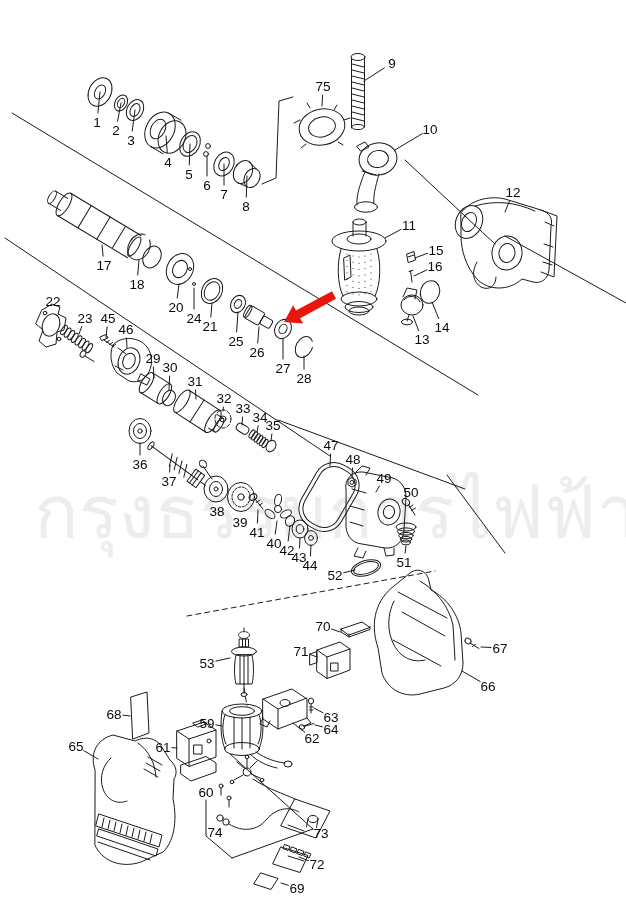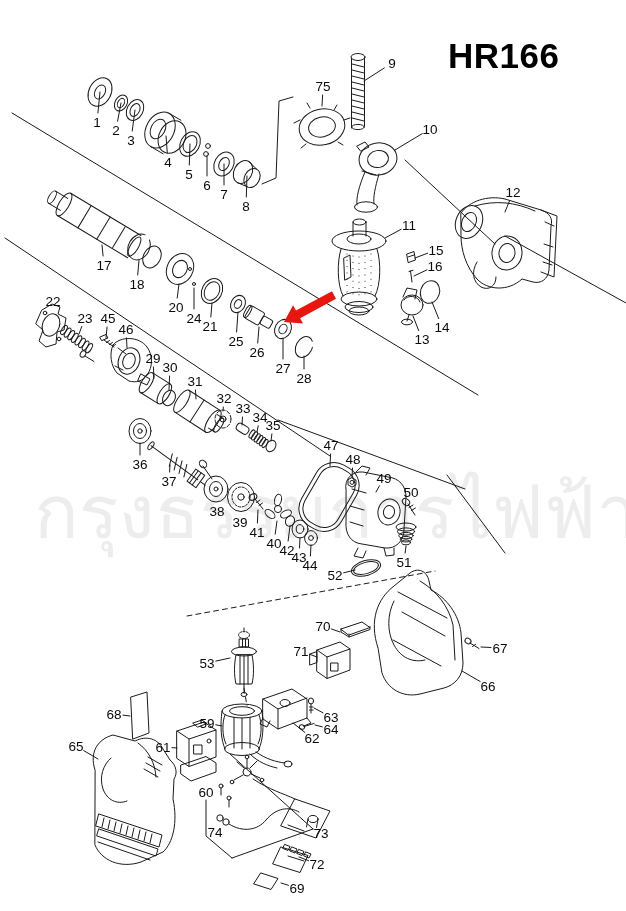--- a/index.html
+++ b/index.html
@@ -26,21 +26,20 @@
   .dark{fill:#3d3d3d;stroke:none}
   .band{fill:#e9e9e9;stroke:none}
 </style>
 </head>
 <body>
 
 <div class="page">
 
   <div class="watermark" style="color: rgb(237, 237, 237);">กรุงธรรมการไฟฟ้า</div>
 
-  <div class="title">HR166</div>
 
   <svg class="diagram" id="diagram" width="626" height="911" viewBox="0 0 626 911">
 
     <g>
       <line class="ct" x1="12" y1="113" x2="478" y2="395"></line>
       <line class="ct" x1="5" y1="238" x2="330" y2="456"></line>
       <line class="ct" x1="505" y1="236" x2="626" y2="303"></line>
       <polyline class="ct" points="293,97 279,101 276,178 262,184"></polyline>
       <line class="ct" x1="405" y1="160" x2="495" y2="244"></line>
       <line class="ct" x1="278" y1="420" x2="465" y2="489"></line>

